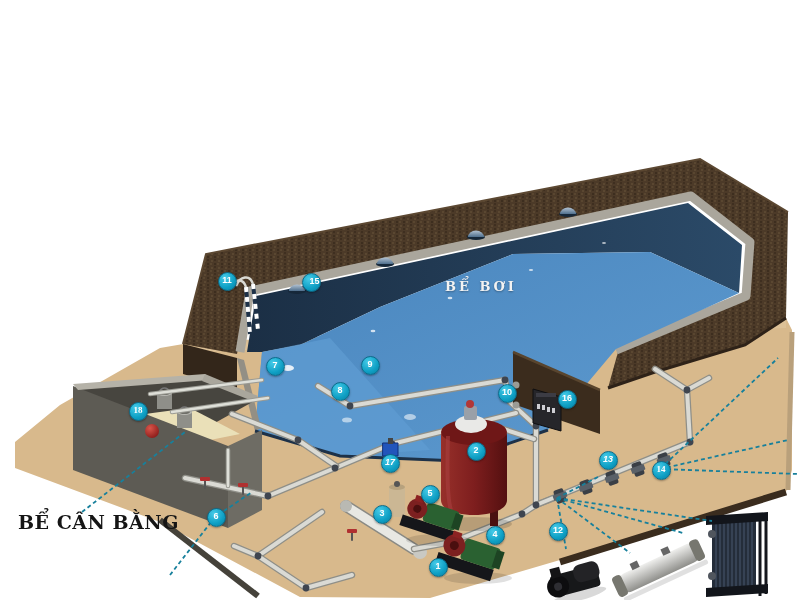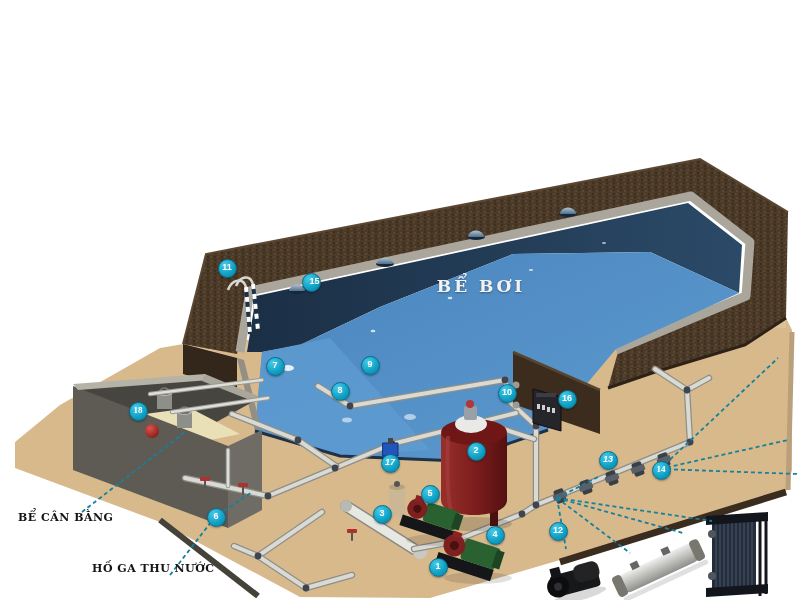--- a/index.html
+++ b/index.html
@@ -1,22 +1,22 @@
 <!DOCTYPE html>
 <html><head>
 <meta charset="utf-8">
 <style>
   html,body{margin:0;padding:0;background:#ffffff;}
   .stage{position:relative;width:800px;height:600px;background:#ffffff;overflow:hidden;
          font-family:"Liberation Sans",sans-serif;}
   .stage svg{position:absolute;left:0;top:0;}
   .lbl{position:absolute;font-family:"DejaVu Serif","Liberation Serif",serif;font-weight:bold;white-space:nowrap;}
-  .pool-lbl{font-size:17px;letter-spacing:3px;color:var(--pool-label,#f2f2f2);
+  .pool-lbl{font-size:13px;letter-spacing:3px;color:var(--pool-label,#f2f2f2);
             transform:translate(-50%,-50%);text-shadow:0 1px 2px rgba(0,0,0,.35);}
-  .dark-lbl{font-size:11px;letter-spacing:.5px;color:var(--label-text,#151515);}
+  .dark-lbl{font-size:19px;letter-spacing:.5px;color:var(--label-text,#151515);}
   #markers{position:absolute;left:0;top:0;width:800px;height:600px;pointer-events:none;}
   .marker{position:absolute;width:17px;height:17px;margin:-8.5px 0 0 -8.5px;border-radius:50%;
           background:radial-gradient(circle at 35% 28%, #45cbe8, var(--marker-bg,#0e9fc4) 60%, #0b7e9e);
           border:1px solid #0a6d8c;color:var(--marker-text,#fff);
           font:bold 9px/15px "Liberation Sans",sans-serif;text-align:center;
           box-shadow:0 1px 2px rgba(0,0,0,.35);}
   .pipe-sh{stroke:#8f8f88;stroke-width:6.5;fill:none;}
   .pipe{stroke:#dadad4;stroke-width:4;fill:none;}
   .pipe-thin-sh{stroke:#9a9a93;stroke-width:4.5;fill:none;}
   .pipe-thin{stroke:#dedfd8;stroke-width:2.5;fill:none;}
@@ -356,34 +356,33 @@
     <line class="leader" x1="557" y1="498" x2="712" y2="521"></line>
     <line class="leader" x1="557" y1="498" x2="600" y2="476"></line>
     <line class="leader" x1="660" y1="469" x2="778" y2="358"></line>
     <line class="leader" x1="660" y1="469" x2="788" y2="440"></line>
     <line class="leader" x1="660" y1="469" x2="798" y2="474"></line>
   </g>
 </svg>
 
 <div class="lbl pool-lbl" style="left:481px;top:286px;">BỂ BƠI</div>
 <div class="lbl dark-lbl" style="left:18px;top:511px;">BỂ CÂN BẰNG</div>
-<div class="lbl dark-lbl" style="left:92px;top:562px;">HỐ GA THU NƯỚC</div>
 
 <div id="markers">
       <div class="marker" style="left: 437px; top: 566px;">1</div>
       <div class="marker" style="left: 475px; top: 450px;">2</div>
       <div class="marker" style="left: 381px; top: 513px;">3</div>
       <div class="marker" style="left: 494px; top: 534px;">4</div>
       <div class="marker" style="left: 429px; top: 493px;">5</div>
       <div class="marker" style="left: 215px; top: 516px;">6</div>
       <div class="marker" style="left: 274px; top: 365px;">7</div>
       <div class="marker" style="left: 339px; top: 390px;">8</div>
       <div class="marker" style="left: 369px; top: 364px;">9</div>
       <div class="marker" style="left: 506px; top: 392px;">10</div>
-      <div class="marker" style="left: 226px; top: 267px;">11</div>
+      <div class="marker" style="left: 226px; top: 280px;">11</div>
       <div class="marker" style="left: 557px; top: 498px; margin-top: 24px;">12</div>
       <div class="marker" style="left: 607px; top: 459px; font-style: italic;">13</div>
       <div class="marker" style="left: 660px; top: 469px; font-family: Liberation Serif, serif;">14</div>
       <div class="marker" style="left: 310px; top: 281px; text-align: right;">15</div>
       <div class="marker" style="left: 566px; top: 398px;">16</div>
       <div class="marker" style="left: 389px; top: 462px; font-style: italic;">17</div>
       <div class="marker" style="left: 137px; top: 410px; font-family: Liberation Serif, serif;">18</div>
     </div>
 
 </div>

